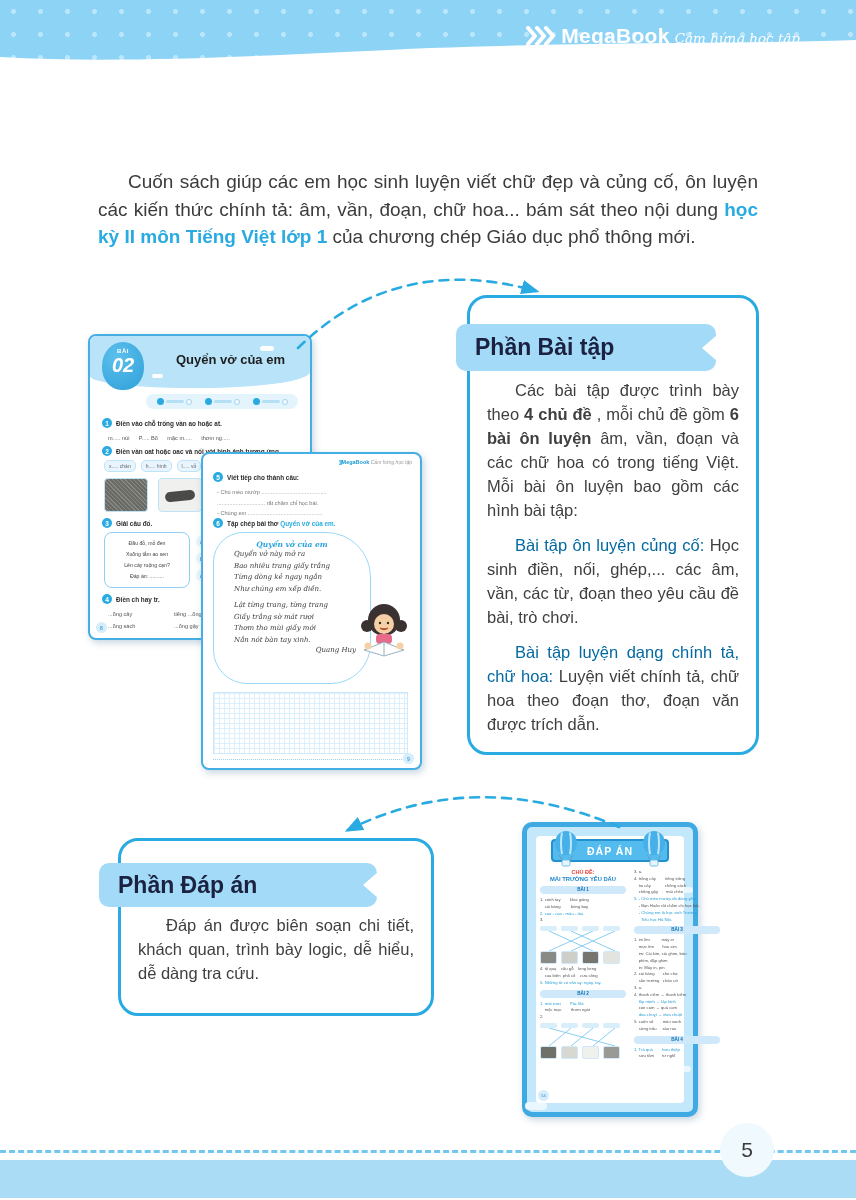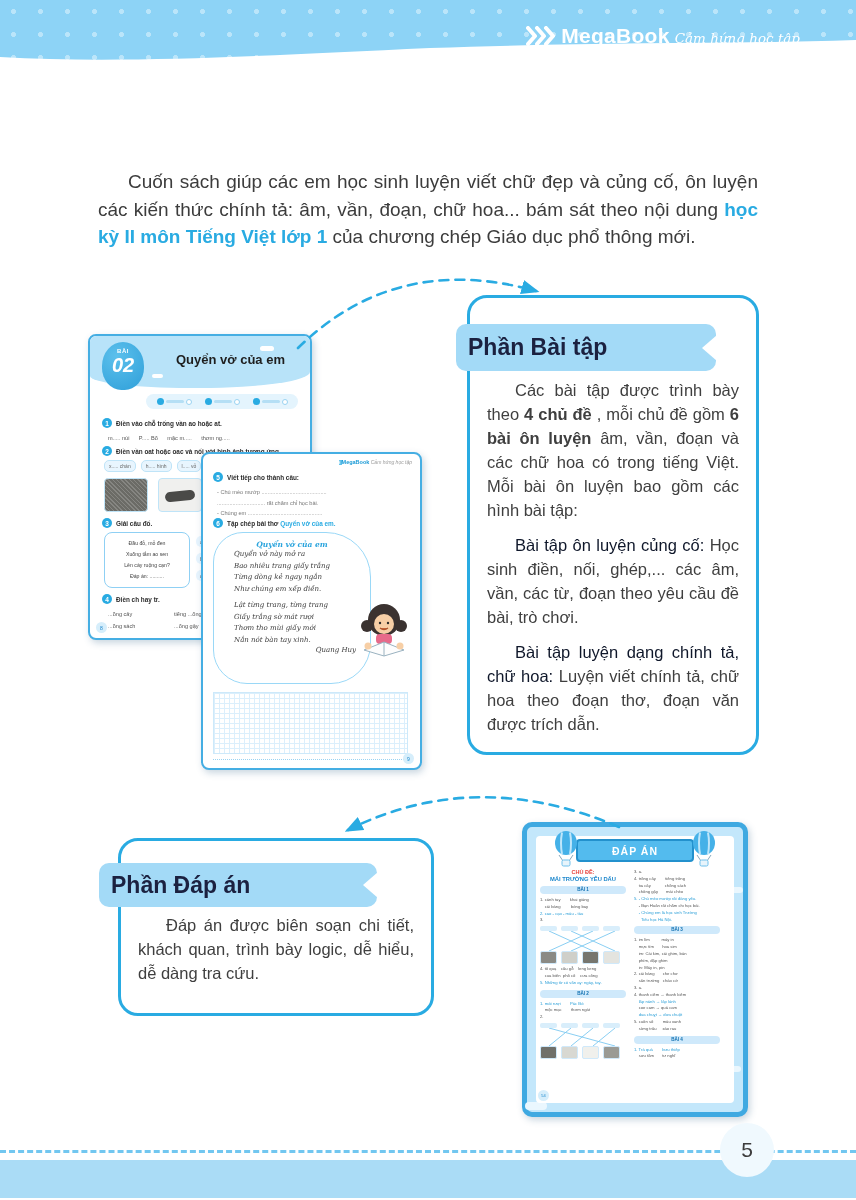--- a/index.html
+++ b/index.html
@@ -29,26 +29,26 @@
 
   
   .cbox{position:absolute;background:#fff;border:3px solid #29abe2;border-radius:20px;box-sizing:border-box;}
   .box-baitap{left:467px;top:295px;width:292px;height:460px;}
   .box-dapan{left:118px;top:838px;width:316px;height:178px;}
   .ribbon{position:absolute;background:#a3daf7;border-radius:10px;display:flex;align-items:center;}
   .ribbon:after{content:"";position:absolute;right:-1px;top:50%;transform:translateY(-50%);
     border-top:13px solid transparent;border-bottom:13px solid transparent;border-right:15px solid #fff;}
   .ribbon-baitap{left:-14px;top:26px;width:260px;height:47px;}
   .ribbon-dapan{left:-22px;top:22px;width:278px;height:44px;}
-  .ribbon span{padding-left:12px;font-size:23px;font-weight:800;color:#1b2140;}
+  .ribbon span{padding-left:19px;font-size:23px;font-weight:800;color:#1b2140;}
   .cbox p{margin:0 17px 11px 17px;font-size:16.5px;line-height:24px;text-align:justify;
     text-indent:28px;color:#3f3f3f;}
   .box-baitap p:first-of-type{margin-top:80px;}
   .box-dapan p:first-of-type{margin-top:72px;}
-  .lead{color:#0f172a;}
+  .lead{color:#0369a1;}
 
   
   .arrows{position:absolute;left:0;top:0;width:856px;height:1200px;pointer-events:none;z-index:6;}
 
   
   .prevpage{position:absolute;background:#fff;border:2px solid #45aee3;border-radius:8px;
     box-shadow:2px 3px 7px rgba(40,90,130,.25);box-sizing:border-box;overflow:hidden;}
   .pageA{left:88px;top:334px;width:224px;height:306px;z-index:1;}
   .pageB{left:201px;top:452px;width:221px;height:318px;z-index:2;}
 
@@ -108,21 +108,21 @@
   .poem-gap{height:5px;}
   .poem-author{font-size:7px;font-style:italic;color:#3a3a3a;text-align:right;margin-right:14px;
     font-family:"DejaVu Serif",serif;}
   .pB-girl{position:absolute;right:6px;top:146px;}
   .pB-grid{position:absolute;left:10px;top:238px;width:195px;height:62px;border:1px solid #cde9fa;
     background-image:linear-gradient(#dbeffc 1px,transparent 1px),linear-gradient(90deg,#dbeffc 1px,transparent 1px);
     background-size:5px 5px;box-sizing:border-box;}
   .pB-dots{position:absolute;left:10px;top:305px;width:195px;border-top:1px dotted #9ad3f2;}
 
   
-  .answers{position:absolute;left:522px;top:822px;width:226px;height:295px;box-sizing:border-box;
+  .answers{position:absolute;left:522px;top:822px;width:176px;height:295px;box-sizing:border-box;
     border:5px solid #3fa9e1;border-radius:10px;background:#c3e7fb;z-index:1;
     box-shadow:2px 3px 7px rgba(40,90,130,.25);}
   .ans-sky-cloud{position:absolute;background:#eaf7fe;border-radius:8px;}
   .ans-inner{position:absolute;left:9px;top:9px;right:9px;bottom:9px;background:#fff;border-radius:4px;}
   .ans-banner{position:absolute;left:50%;top:12px;transform:translateX(-50%);width:118px;height:23px;
     background:#53bbee;border:2px solid #2391cd;border-radius:4px;z-index:3;
     color:#fff;font-size:10.5px;font-weight:800;letter-spacing:1px;text-align:center;line-height:21px;box-sizing:border-box;}
   .ans-balloon{position:absolute;z-index:4;}
   .ans-cols{position:absolute;left:13px;top:42px;right:13px;bottom:10px;z-index:2;}
   .ans-colL{position:absolute;left:0;top:0;width:86px;}

